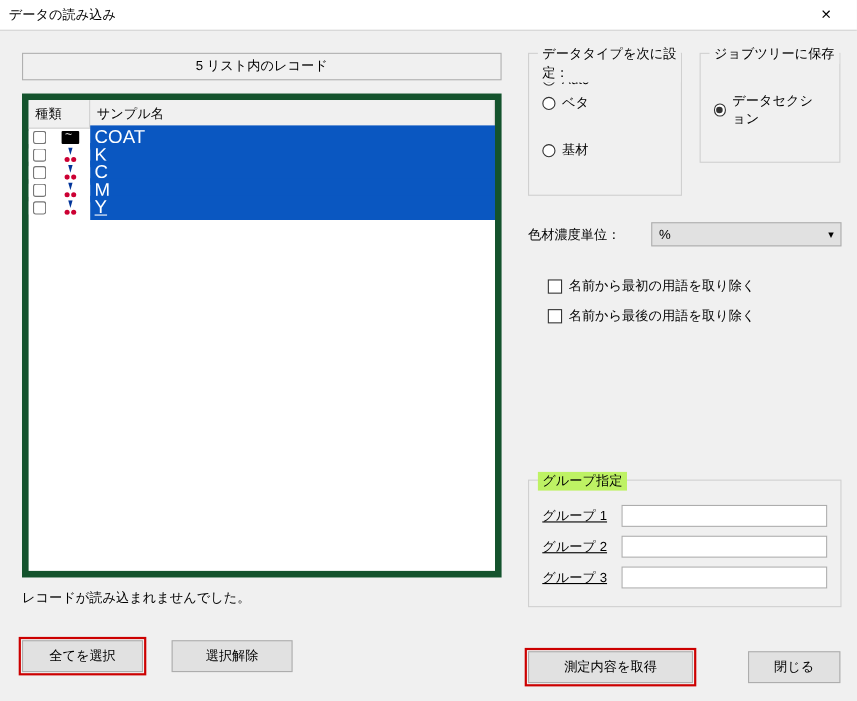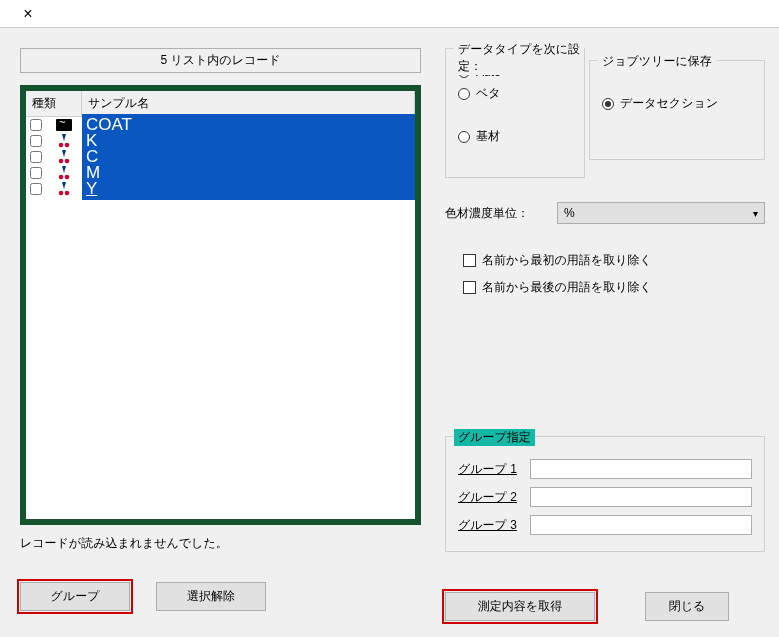--- a/index.html
+++ b/index.html
@@ -112,21 +112,21 @@
       text-align: center;
       cursor: pointer;
       font-size: 12px;
       font-family: inherit;
     }
     .btn.emph {
       outline: 2px solid #c00;
       outline-offset: 1px;
     }
     
-    .top-right-row { display: flex; gap: 4px; }
+    .top-right-row { display: flex; gap: 16px; }
     .group-box {
       border: 1px solid #d0d0d0;
       padding: 10px 12px 12px 12px;
       position: relative;
     }
     .group-box .legend {
       position: absolute;
       top: -8px;
       left: 8px;
       background: #f0f0f0;
@@ -144,21 +144,21 @@
       justify-content: center;
       background: #fff;
     }
     .radio-dot.checked::after {
       content: "";
       width: 6px; height: 6px;
       background: #333;
       border-radius: 50%;
     }
     .box-datatype { width: 140px; height: 130px; }
-    .box-jobtree { width: 176px; height: 100px; margin-top: 12px; }
+    .box-jobtree { width: 128px; height: 100px; }
     .unit-row { display: flex; align-items: center; margin-top: 24px; gap: 12px; }
     .unit-label { width: 100px; }
     .combo {
       flex: 1;
       border: 1px solid #adadad;
       background: #e1e1e1;
       height: 22px;
       display: flex;
       align-items: center;
       justify-content: space-between;
@@ -175,21 +175,21 @@
     .chk-section { margin-top: 28px; }
     .group-spec {
       border: 1px solid #d0d0d0;
       margin-top: 140px;
       padding: 14px 12px 8px 12px;
       position: relative;
     }
     .group-spec .legend {
       position: absolute;
       top: -8px; left: 8px;
-      background: #14b8a6;
+      background: #bef264;
       padding: 0 4px;
     }
     .grp-row { display: flex; align-items: center; gap: 10px; margin: 8px 0; text-decoration: underline; }
     .grp-row label { width: 62px; }
     .grp-row input {
       flex: 1;
       border: 1px solid #adadad;
       height: 20px;
       padding: 0 4px;
       font-family: inherit;
@@ -199,20 +199,21 @@
       display: flex;
       gap: 50px;
       justify-content: flex-start;
     }
     .btn-wide { width: 150px; }
   </style>
 </head>
 <body>
 
 <div class="titlebar">
+  <span class="titlebar-title">データの読み込み</span>
   <span class="close-x">×</span>
 </div>
 
 <div class="content">
   <div class="left-col">
     <div class="list-header-bar">5 リスト内のレコード</div>
 
     <div class="table-wrap">
       <div class="table-header">
         <div class="th th-type">種類</div>
@@ -287,21 +288,21 @@
               </span>
             </div>
             <div class="row-name">Y</div>
           </div>
         </div>
     </div>
 
     <div class="status-text">レコードが読み込まれませんでした。</div>
 
     <div class="buttons-row">
-      <button class="btn emph">グループ</button>
+      <button class="btn emph">全てを選択</button>
       <button class="btn">選択解除</button>
     </div>
   </div>
 
   <div class="right-col">
     <div class="top-right-row">
       <div class="group-box box-datatype">
         <span class="legend">データタイプを次に設定：</span>
         <div class="radio-item">
           <span class="radio-dot checked"></span>

